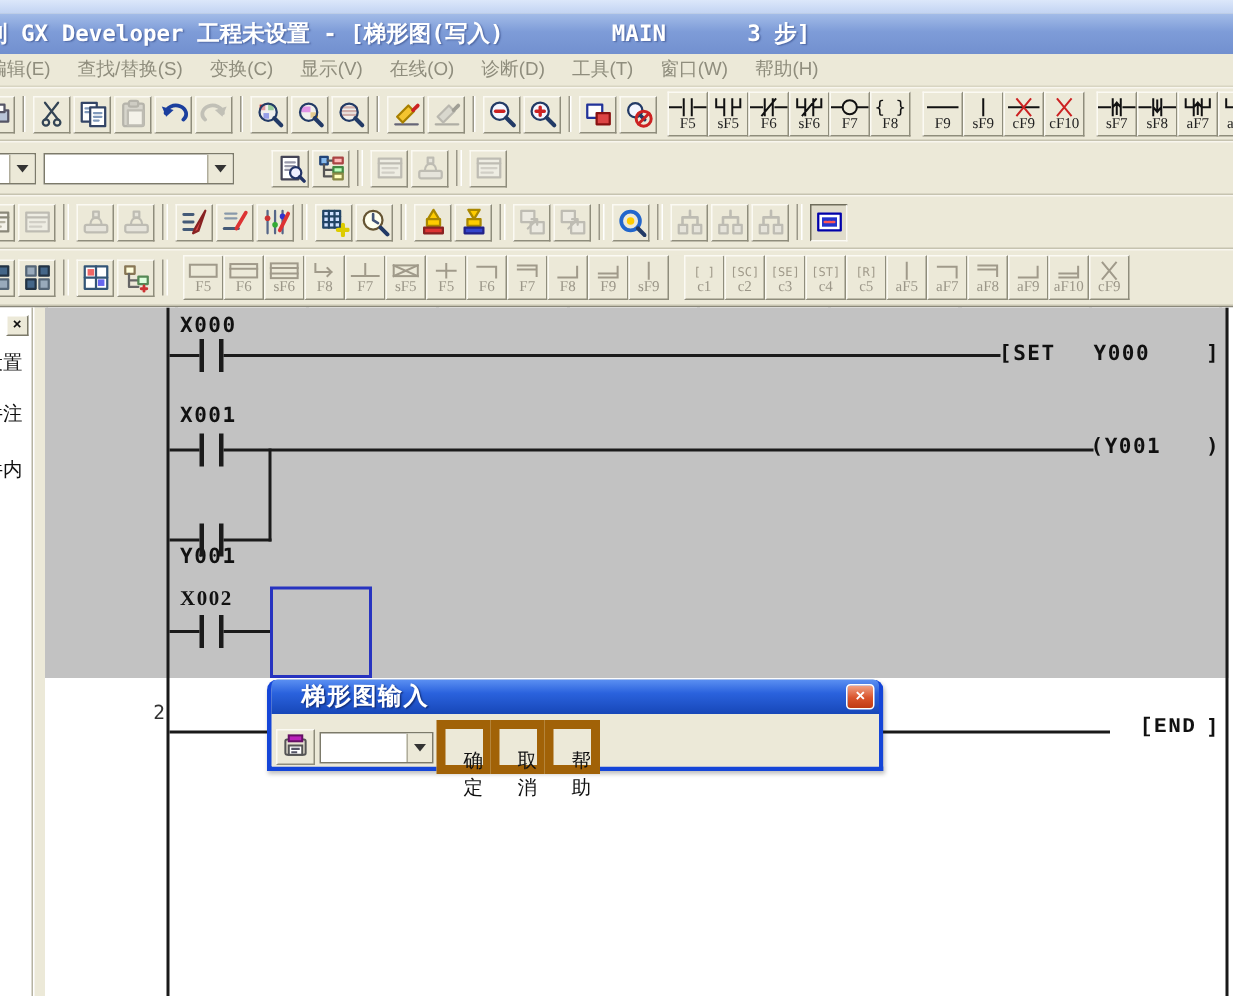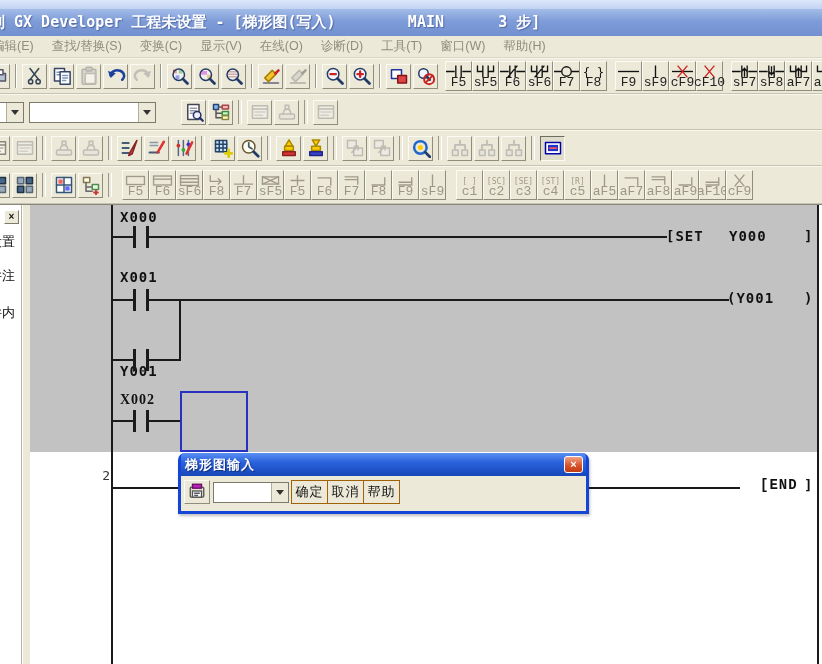--- a/index.html
+++ b/index.html
@@ -23,21 +23,21 @@
         border-top:1px solid #f8f6ee;border-bottom:1px solid #c6c3b0;overflow:hidden;}
   .tbtn{width:25px;height:25px;min-width:25px;box-sizing:border-box;background:#ece9d8;
         border:1px solid;border-color:#fbfaf3 #8f8d7c #8f8d7c #fbfaf3;
         display:flex;align-items:center;justify-content:center;padding:0;margin:0 1px;}
   .tbtn.pressed{border-color:#6f6d5c #fbfaf3 #fbfaf3 #6f6d5c;background:#e0dccb;}
   .tbtn.dis svg{filter:grayscale(1);opacity:.45;}
   .tsep{width:2px;height:24px;border-left:1px solid #9a9788;border-right:1px solid #fff;margin:0 4px;}
   .fbtn{width:27px;height:30px;min-width:27px;box-sizing:border-box;background:#ece9d8;
         border:1px solid;border-color:#fbfaf3 #8f8d7c #8f8d7c #fbfaf3;margin:0;
         display:flex;flex-direction:column;align-items:center;justify-content:center;padding:1px 0 0;}
-  .fbtn .klbl{font-size:13px;line-height:10px;color:#222;font-family:Liberation Mono, monospace;}
+  .fbtn .klbl{font-size:10px;line-height:10px;color:#222;font-family:Liberation Serif, serif;}
   .fbtn.dis2 .klbl{color:#9b9688;}
   .kgap{width:10px;}
   .combo{height:21px;box-sizing:border-box;background:#fff;border:1px solid #7c7a6a;
          display:flex;align-items:stretch;}
   .combo .fld{flex:1;}
   .combo .drop{width:16px;background:#ece9d8;border-left:1px solid #b0ad9c;
          display:flex;align-items:center;justify-content:center;}
   .combo .drop i{width:0;height:0;border:4px solid transparent;border-top:5px solid #333;margin-top:4px;}
 
   
@@ -64,34 +64,34 @@
        color:#111;letter-spacing:1px;white-space:pre;}
   .stepno{position:absolute;font-family:"DejaVu Sans Mono",monospace;font-size:13px;color:#333;}
   .cursor{position:absolute;box-sizing:border-box;border:2px solid #2733c0;background:transparent;}
 
   
   .xpdlg{position:absolute;left:178px;top:248px;width:411px;height:61px;box-sizing:border-box;
          border:3px solid #1445d8;border-top:0;border-radius:7px 7px 0 0;background:#ece9d8;z-index:5;
          box-shadow:1px 2px 3px rgba(0,0,0,.25);}
   .xphead{height:23px;border-radius:4px 4px 0 0;position:relative;
           background:linear-gradient(#5b90f2,#2a62dd 40%,#1747b8);display:flex;align-items:center;}
-  .xphead .dtitle{color:#fff;font-weight:bold;font-size:13px;margin-left:4px;letter-spacing:1px;
+  .xphead .dtitle{color:#fff;font-weight:bold;font-size:16px;margin-left:20px;letter-spacing:1px;
           text-shadow:1px 1px 1px rgba(10,30,90,.7);}
   .xclose{position:absolute;right:3px;top:3px;width:19px;height:17px;border-radius:3px;
           background:linear-gradient(#f0a286,#d9542c 55%,#c03a14);border:1px solid #fff;
           color:#fff;font-size:11px;line-height:15px;text-align:center;font-weight:bold;padding:0;}
   .xpbody{display:flex;align-items:center;gap:3px;padding:4px 3px 0 3px;}
   .dlg-iconbtn{width:26px;height:24px;min-width:26px;background:#ece9d8;border:1px solid;
           border-color:#fbfaf3 #8f8d7c #8f8d7c #fbfaf3;display:flex;align-items:center;justify-content:center;padding:0;}
   .dlg-input{flex:1;height:22px;box-sizing:border-box;border:1px solid #7c7a6a;
           border-top-color:#5a584a;background:#fff;font-family:"DejaVu Sans Mono",monospace;
           font-size:13px;font-weight:600;padding:2px 3px;color:#111;}
   .dlg-btns{display:flex;}
-  .dlg-btns button{width:37px;height:24px;background:#ece9d8;border:1px solid #a16207;
-          margin-left:-1px;font-size:13px;color:#111;padding:0;font-family:inherit;letter-spacing:1px;}
+  .dlg-btns button{width:37px;height:24px;background:#ece9d8;border:6px solid #a16207;
+          margin-left:-1px;font-size:13px;color:#111;padding:12px;font-family:inherit;letter-spacing:1px;}
 </style>
 </head>
 <body>
 
 <div class="window">
   <div class="cap-strip"></div>
   <div class="titlebar">
     <span class="ttext">列 GX Developer 工程未设置 - [梯形图(写入)        MAIN      3 步]</span>
   </div>
   <div class="menubar" id="menubar">

